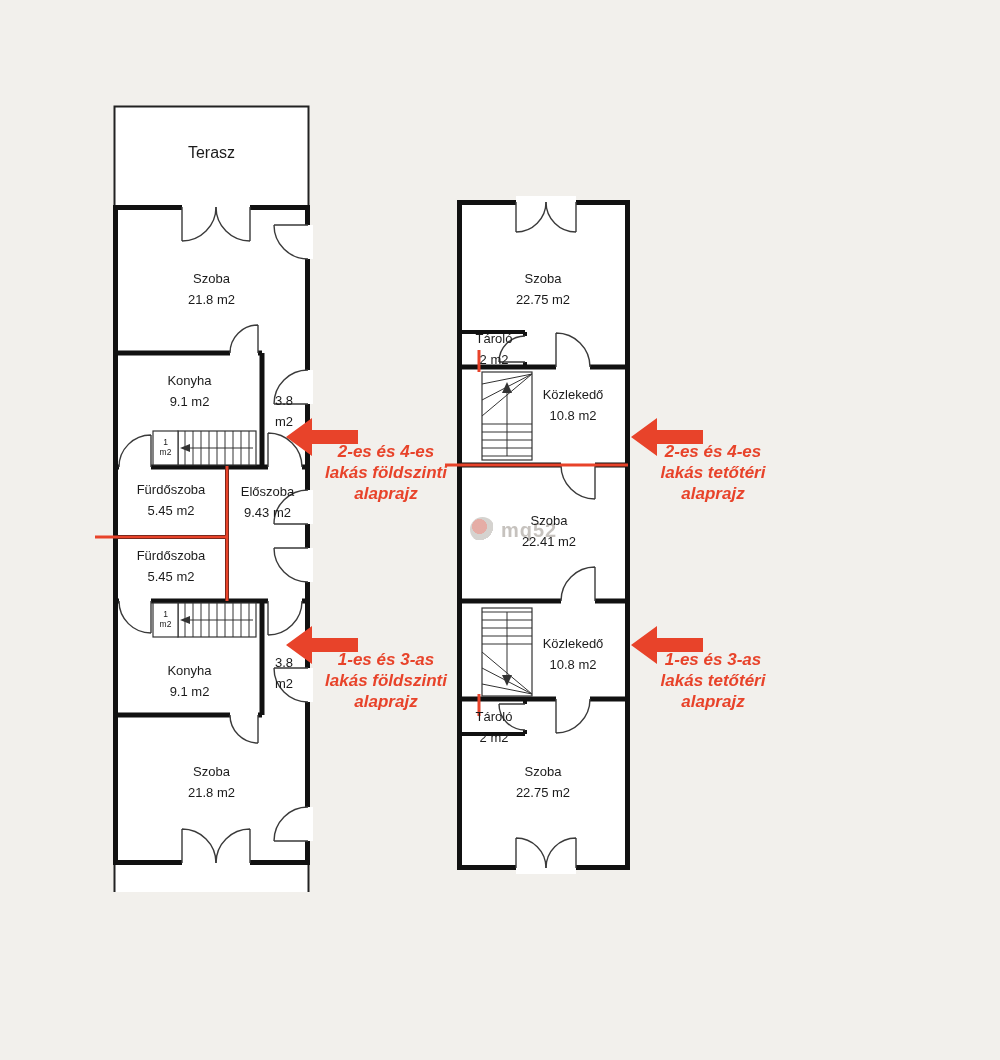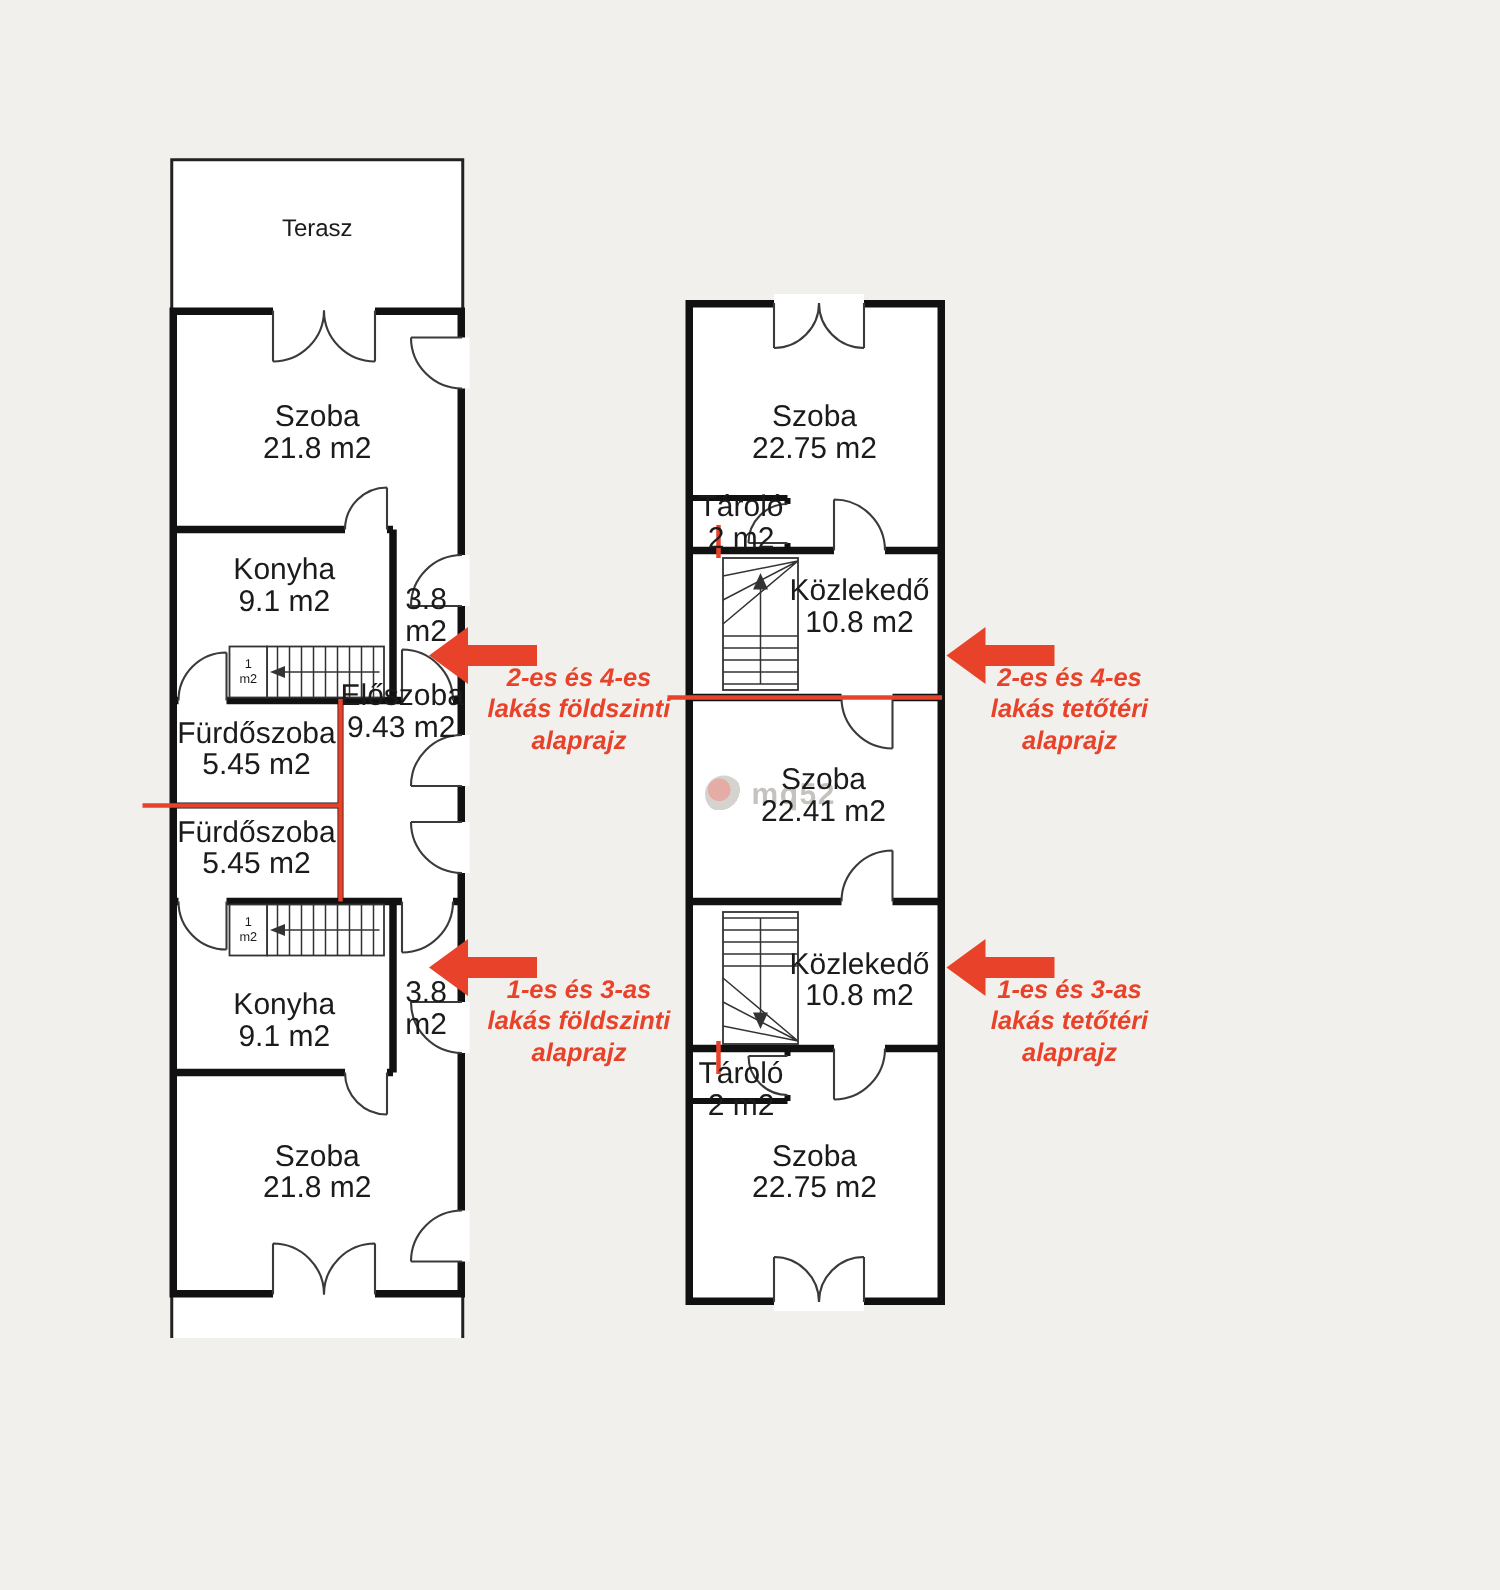--- a/index.html
+++ b/index.html
@@ -1,19 +1,19 @@
 <!DOCTYPE html>
 <html><head>
 <meta charset="utf-8">
 <style>
   html,body{margin:0;padding:0;background:#f2f0ec;}
   .canvas{position:relative;width:1000px;height:892px;background:#f2f0ec;
           font-family:"Liberation Sans",sans-serif;overflow:hidden;margin-left:20px;}
   .layer{position:absolute;left:0;top:0;}
-  .room{position:absolute;text-align:center;color:#1b1b1b;font-size:20px;line-height:21px;z-index:5;}
+  .room{position:absolute;text-align:center;color:#1b1b1b;font-size:13px;line-height:21px;z-index:5;}
   .room.big{font-size:16px;}
   .tiny{position:absolute;text-align:center;color:#1b1b1b;font-size:8.5px;line-height:10px;z-index:5;}
   .note{position:absolute;width:136px;text-align:center;color:#e8432a;font-weight:bold;
         font-size:17px;line-height:21px;z-index:6;font-style:italic;}
   .wm{position:absolute;left:450px;top:517px;display:flex;align-items:flex-end;gap:6px;z-index:4;opacity:.8;}
   .wm-icon{width:25px;height:25px;border-radius:50%;
            background:radial-gradient(circle at 38% 38%, #d4756a 0 34%, #b9b5af 35% 62%, rgba(185,181,175,0) 63%);
            opacity:.75;}
   .wm-text{color:#b8b4ae;font-size:20px;font-weight:bold;letter-spacing:1px;}
 </style>
@@ -178,21 +178,21 @@
     <div>m2</div>
   </div>
   <div class="tiny" style="left:133px;top:437px;width:25px;">
     <div>1</div>
     <div>m2</div>
   </div>
   <div class="room" style="left:95px;top:479px;width:112px;">
     <div>Fürdőszoba</div>
     <div>5.45 m2</div>
   </div>
-  <div class="room" style="left:207px;top:454px;width:81px;">
+  <div class="room" style="left:207px;top:481px;width:81px;">
     <div>Előszoba</div>
     <div>9.43 m2</div>
   </div>
   <div class="room" style="left:95px;top:545px;width:112px;">
     <div>Fürdőszoba</div>
     <div>5.45 m2</div>
   </div>
   <div class="tiny" style="left:133px;top:609px;width:25px;">
     <div>1</div>
     <div>m2</div>

